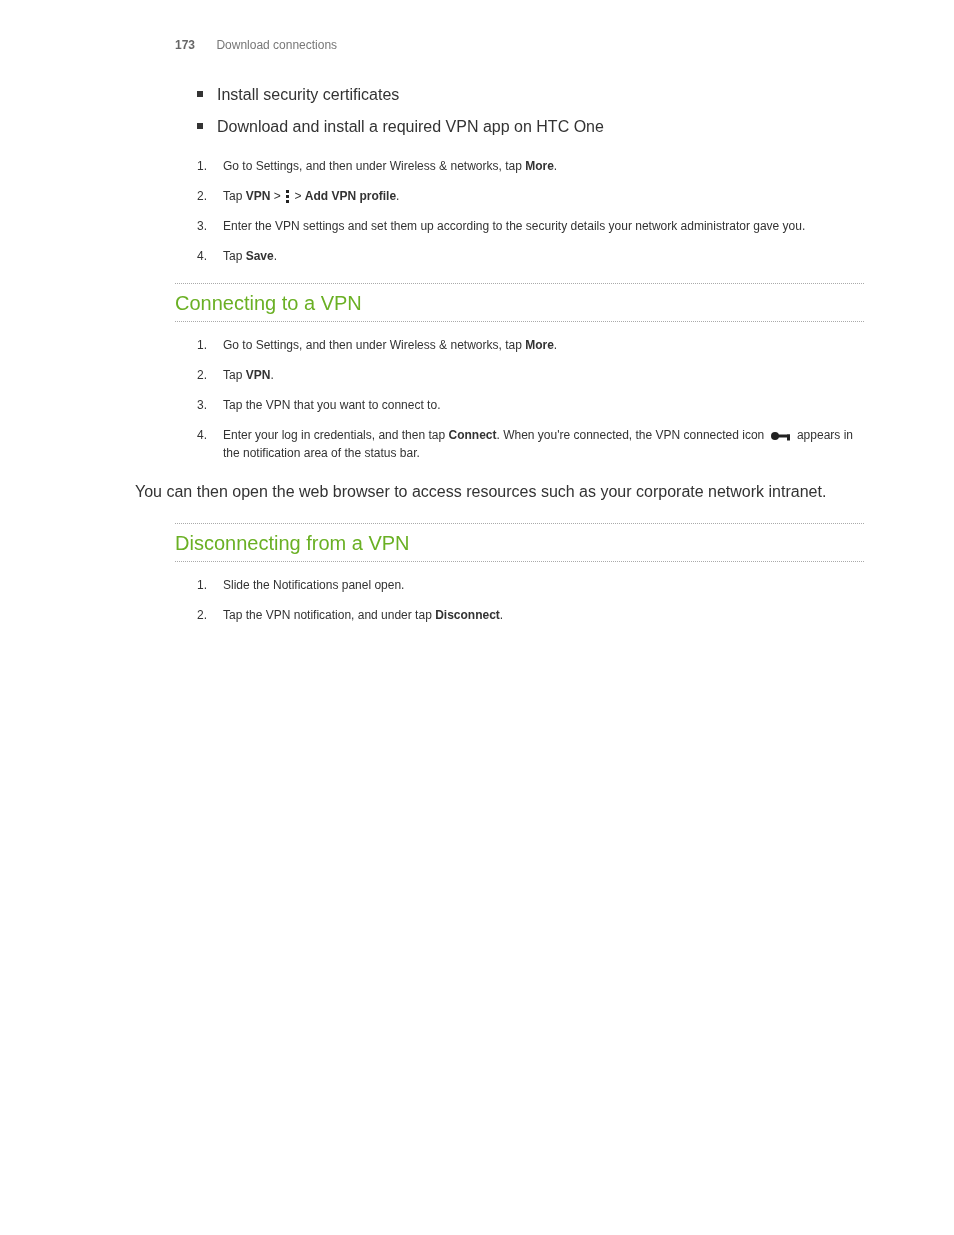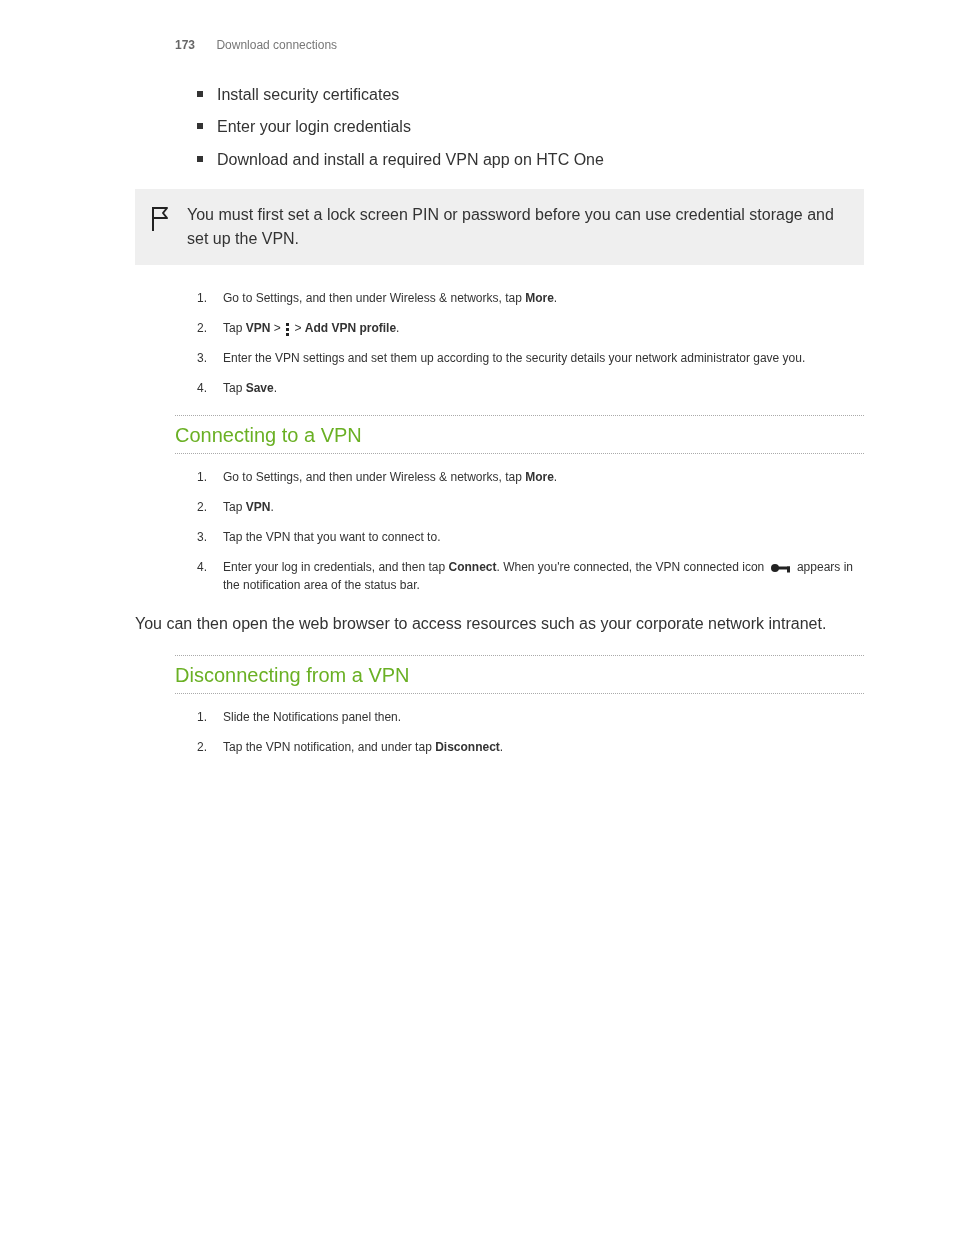--- a/index.html
+++ b/index.html
@@ -119,32 +119,25 @@
 
 <div class="page">
 
   <div class="page-header">
     <span class="num">173</span>
     <span>Download connections</span>
   </div>
 
   <ul class="square">
     <li>Install security certificates</li>
-    <li>Enter your login credentials</li>
     <li>Download and install a required VPN app on HTC One</li>
   </ul>
 
 
 
-  <div class="note-box">
-    <svg class="flag" width="22" height="28" viewBox="0 0 22 28">
-      <path d="M4 2 L4 26 M4 3 L18 3 L14 8 L18 13 L4 13" fill="none" stroke="#222" stroke-width="2" stroke-linejoin="round"></path>
-    </svg>
-    <p>You must first set a lock screen PIN or password before you can use credential storage and set up the VPN.</p>
-  </div>
 
   <ol class="steps">
     <li>
       <span>Go to Settings, and then under Wireless &amp; networks, tap </span><strong>More</strong><span>.</span>
     </li>
     <li>
       <span>Tap </span><strong>VPN</strong><span> &gt; </span><span class="dots-icon">
           <span></span>
           <span></span>
           <span></span>
@@ -173,19 +166,19 @@
           <rect x="17" y="5.5" width="3" height="6" fill="#222"></rect>
         </svg><span> appears in the notification area of the status bar.</span>
     </li>
   </ol>
 
   <p class="body no-outdent" style="margin-left:-40px;">You can then open the web browser to access resources such as your corporate network intranet.</p>
 
   <h2 class="section">Disconnecting from a VPN</h2>
 
   <ol class="steps">
-    <li>Slide the Notifications panel then.</li>
+    <li>Slide the Notifications panel open.</li>
     <li>
       <span>Tap the VPN notification, and under tap </span><strong>Disconnect</strong><span>.</span>
     </li>
   </ol>
 
 </div>
 
 </body></html>

